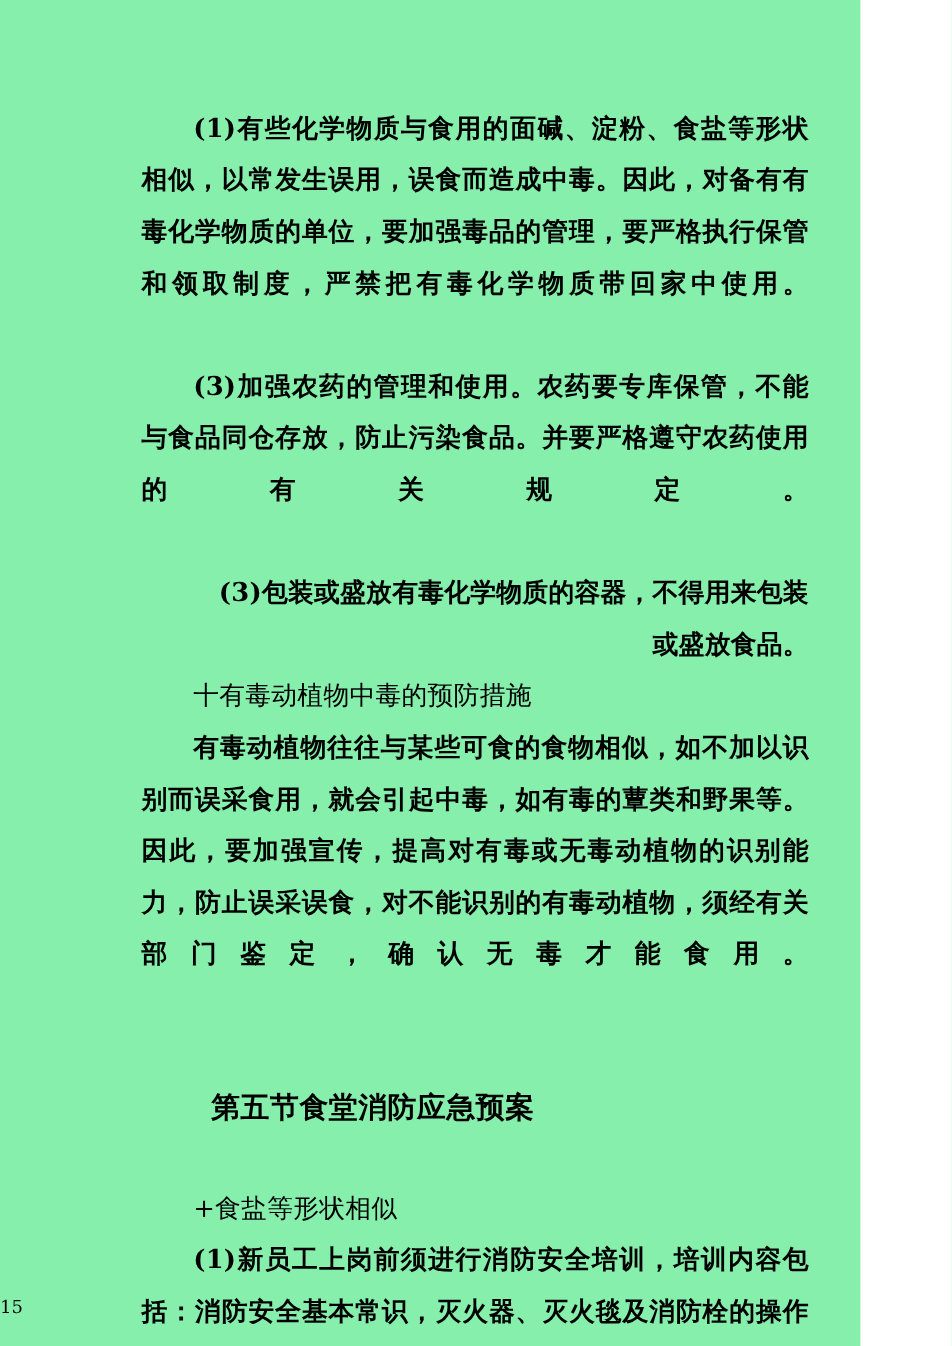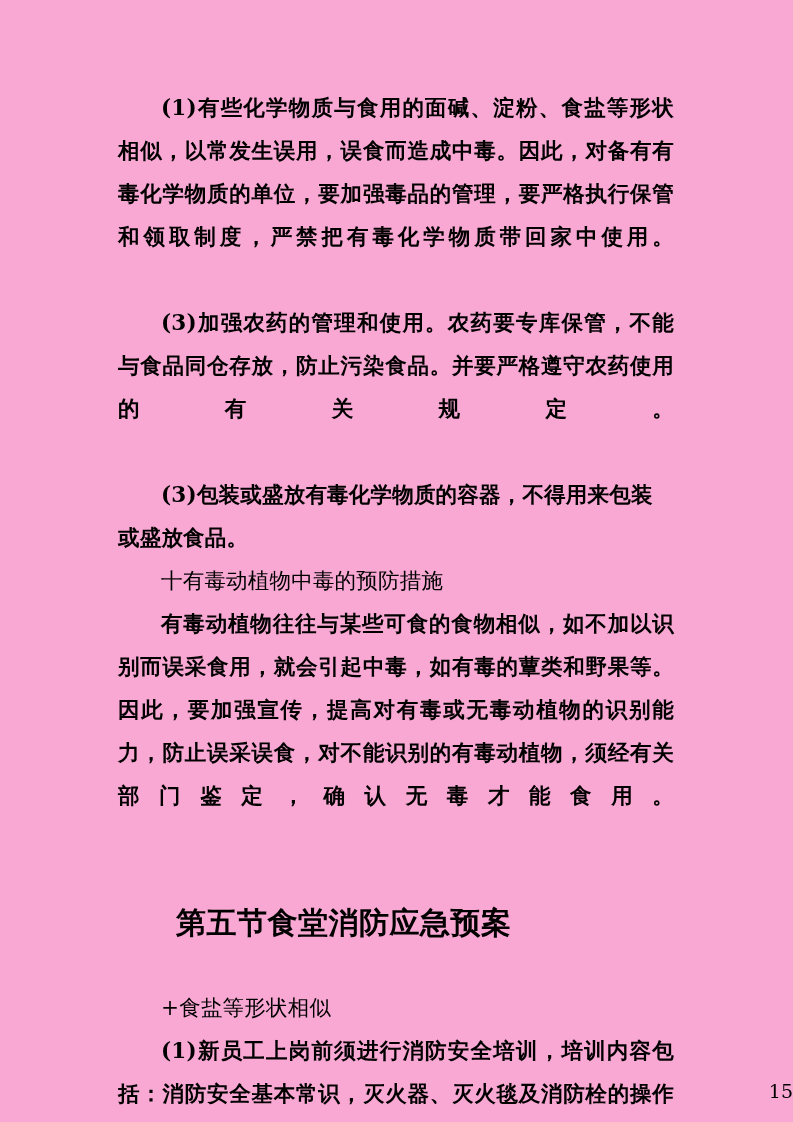--- a/index.html
+++ b/index.html
@@ -11,23 +11,23 @@
     width: 793px;
     height: 1122px;
     position: relative;
     font-family: "DejaVu Serif", "Liberation Serif", serif;
     color: #000000;
     overflow: hidden;
   }
   .page {
     position: absolute;
     left: 0; top: 0;
-    width: 793px;
+    width: 717px;
     height: 1122px;
-    background: #f9a8d4;
+    background: #86efac;
   }
   .content {
     position: absolute;
     left: 118px;
     top: 86px;
     width: 556px;
   }
   
   .para {
     font-size: 21.5px;
@@ -40,54 +40,54 @@
     letter-spacing: 0.2px;
     word-break: break-all;
   }
   
   .para::after {
     content: "";
     display: inline-block;
     width: 100%;
   }
   .para.nojustify {
-    text-align: left;
+    text-align: right;
   }
   .para.nojustify::after { content: none; }
 
   .subhead {
     font-size: 21.5px;
     line-height: 43px;
     font-weight: normal;
     text-indent: 2em;
     margin: 0;
     letter-spacing: 0.2px;
   }
 
   .section-title-wrap {
     margin-top: 43px;
     margin-bottom: 43px;
     padding-left: 58px;
   }
   .section-title {
-    font-size: 30px;
+    font-size: 24px;
     line-height: 40px;
     font-weight: bold;
     letter-spacing: 0.5px;
     margin: 0;
     white-space: nowrap;
   }
 
   .page-number {
     position: absolute;
     left: 0;
     top: 1080px;
     width: 793px;
-    text-align: right;
-    font-size: 19px;
+    text-align: left;
+    font-size: 15px;
     font-family: "DejaVu Serif", "Liberation Serif", serif;
     color: #000000;
   }
 </style>
 </head>
 <body>
 
 <div class="page">
   <div class="content">
 

